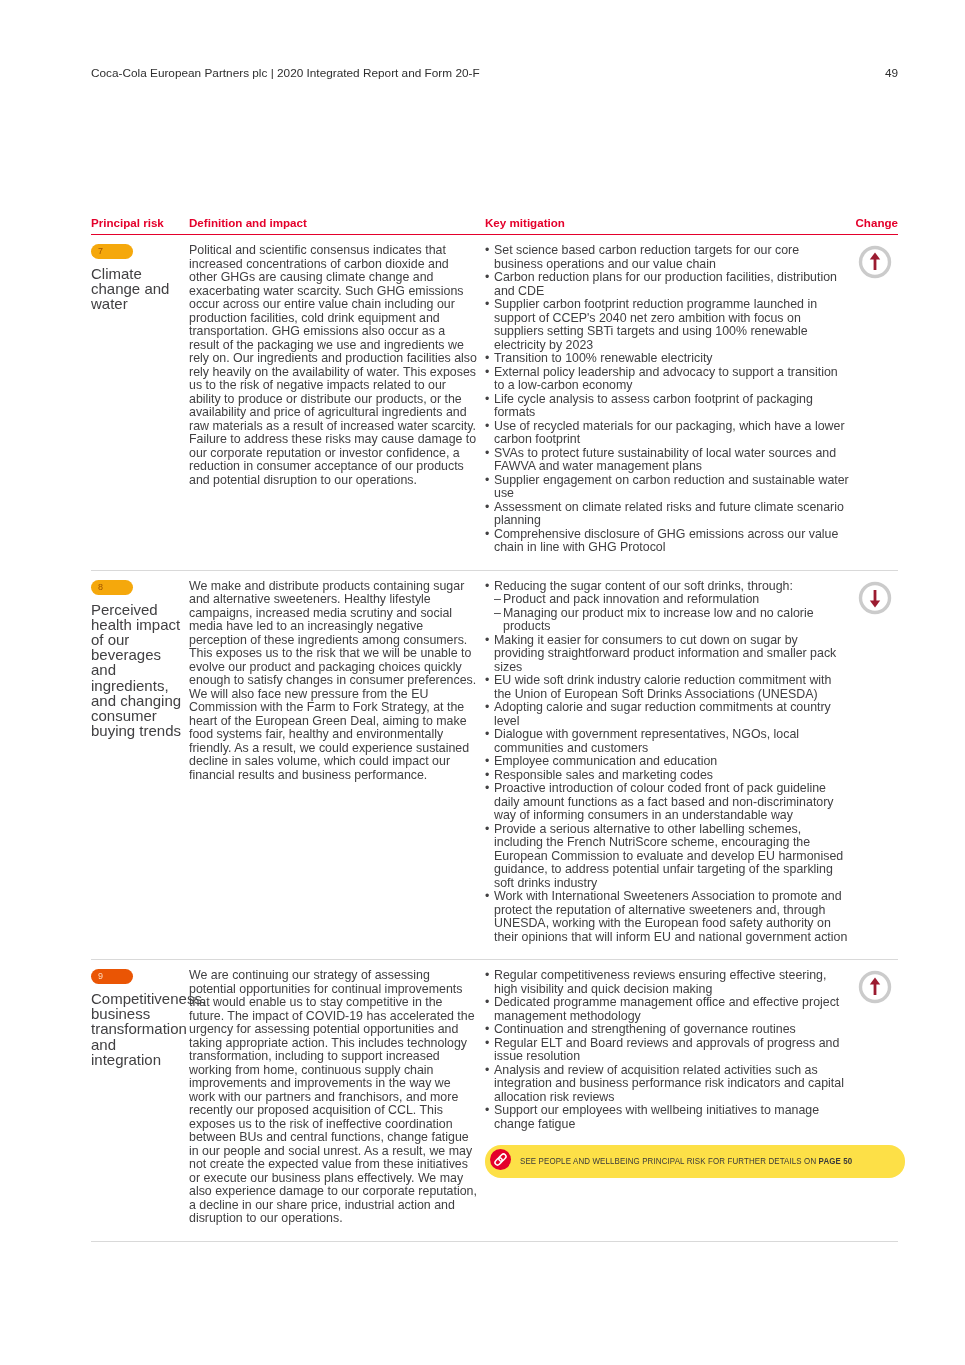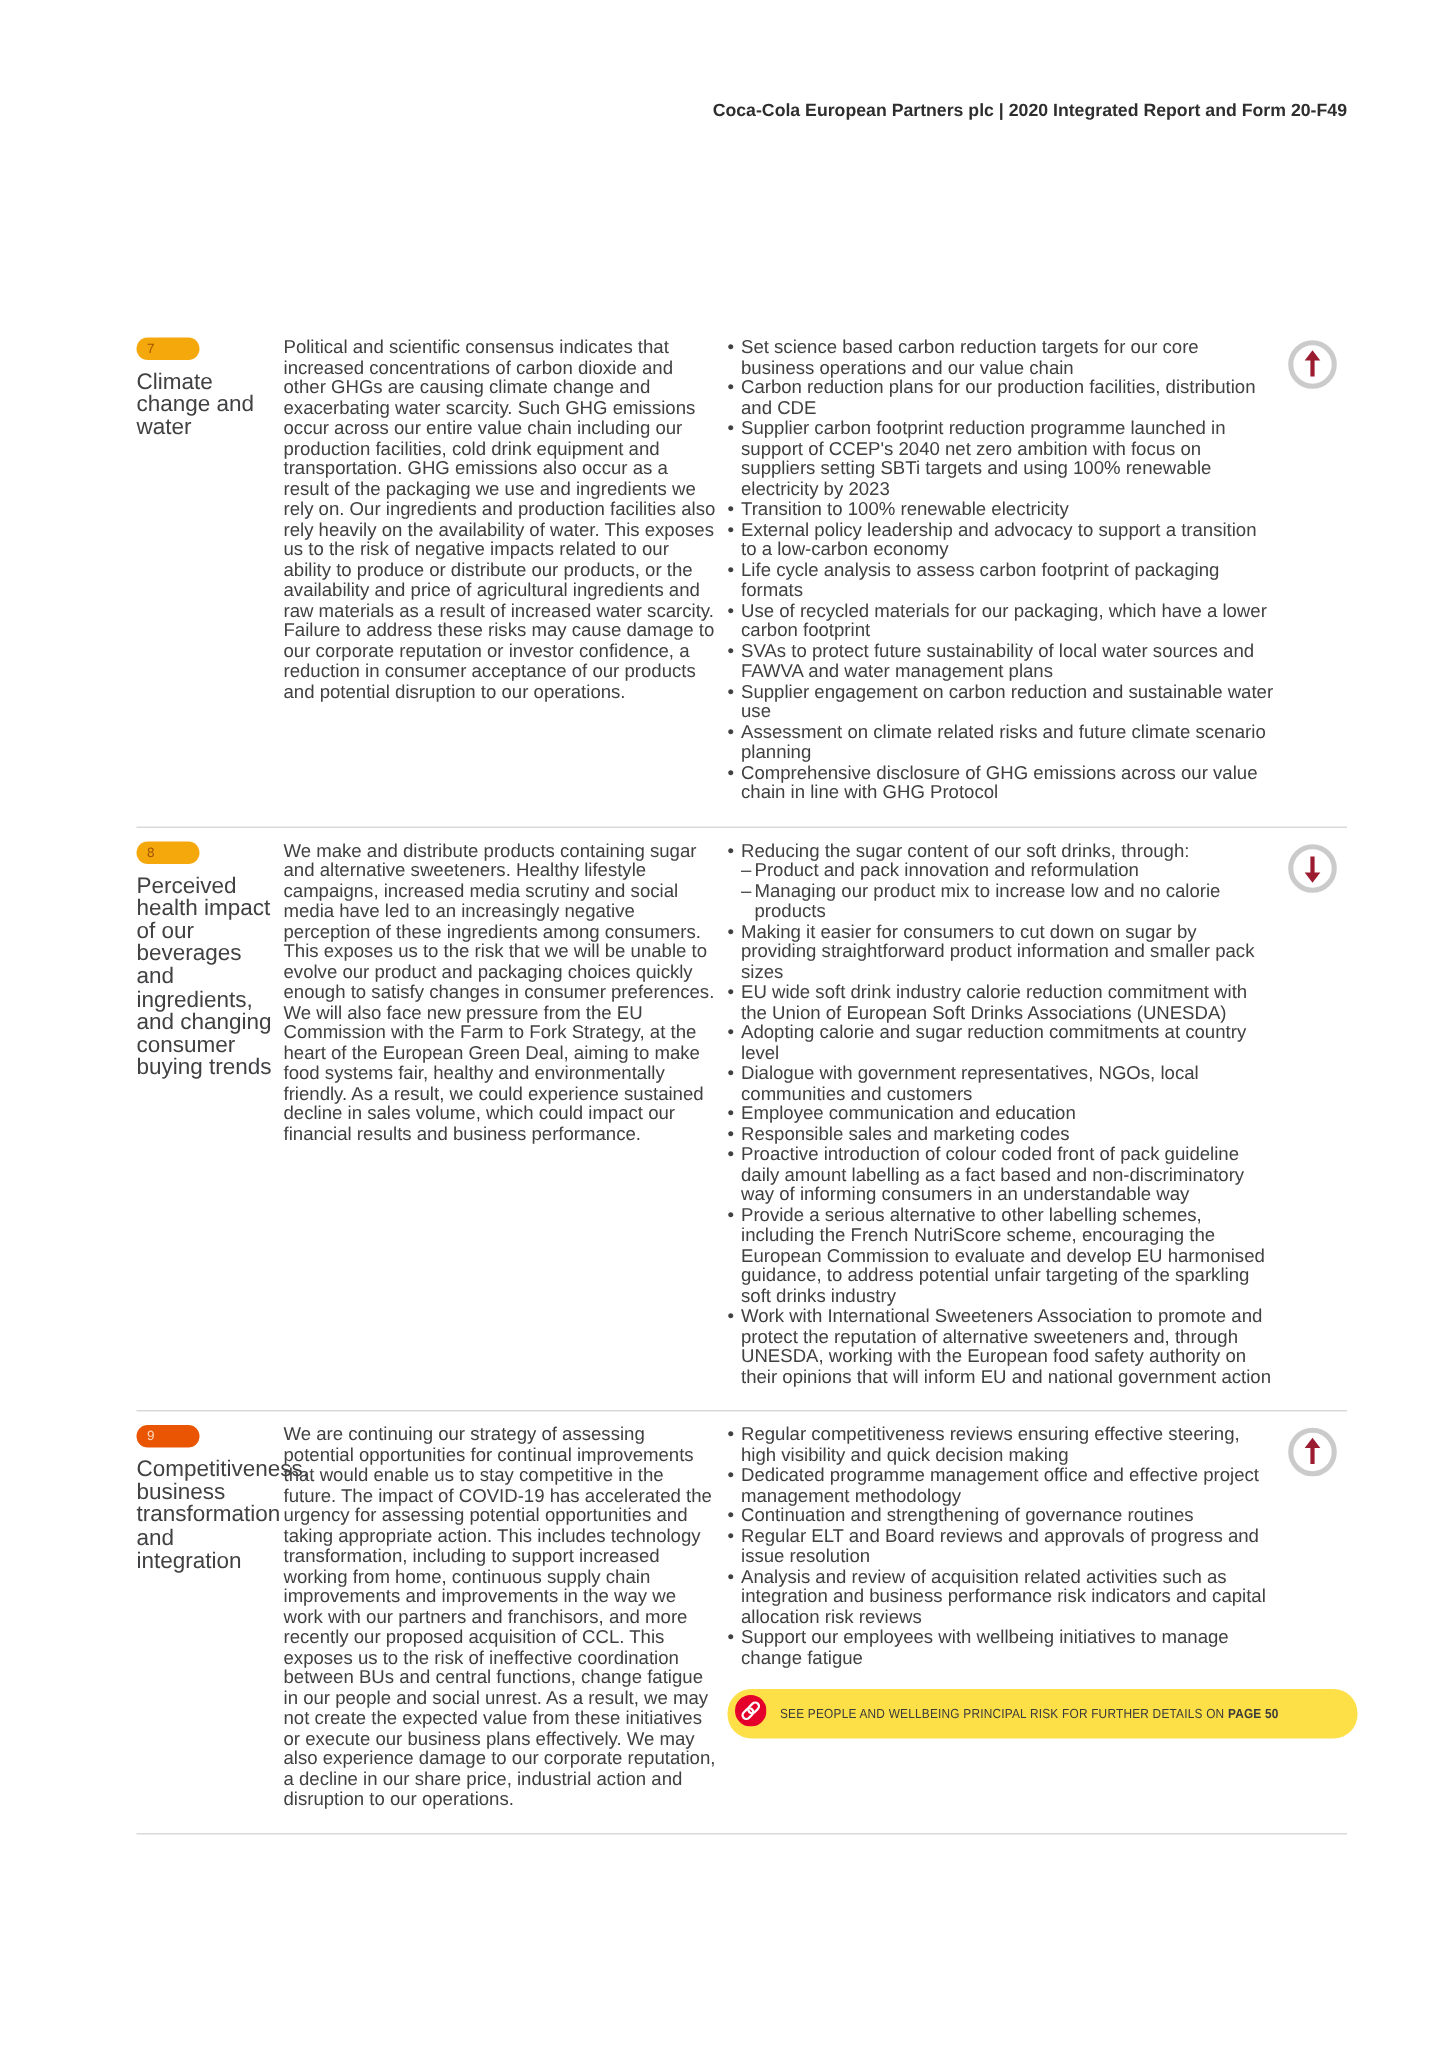--- a/index.html
+++ b/index.html
@@ -1,19 +1,19 @@
 <!DOCTYPE html>
 <html><head>
 <meta charset="utf-8">
 <style>
   html,body{margin:0;padding:0;background:#ffffff;}
   .page{position:relative;width:965px;height:1365px;background:#fff;overflow:hidden;
         font-family:"Liberation Sans",sans-serif;-webkit-font-smoothing:antialiased;}
   .doc-header{position:absolute;top:66px;left:91px;width:807px;display:flex;
-        justify-content:flex-end;font-size:11.8px;color:#2e2e2e;font-weight:bold;}
+        justify-content:space-between;font-size:11.8px;color:#2e2e2e;}
   .risk-table{position:absolute;left:91px;top:216px;width:807px;}
   .thead,.trow{display:grid;grid-template-columns:98px 296px 367px 46px;}
   .thead{border-bottom:1px solid #E4002B;padding-bottom:5px;}
   .th{font-weight:bold;font-size:11.6px;color:#E4002B;}
   .th.change{text-align:right;}
   .trow{border-bottom:1px solid #D9D9D9;padding:9px 0 15px 0;}
   .cell{font-size:12.4px;line-height:13.5px;color:#414042;}
   .col-risk{padding-right:4px;}
   .pill{display:inline-flex;align-items:center;width:42px;height:15px;border-radius:8px;
         box-sizing:border-box;padding-left:7px;}
@@ -35,20 +35,26 @@
 </head>
 <body>
 
 <div class="page">
   <div class="doc-header">
     <span>Coca-Cola European Partners plc | 2020 Integrated Report and Form 20-F</span>
     <span>49</span>
   </div>
 
   <div class="risk-table">
+    <div class="thead">
+      <div class="th">Principal risk</div>
+      <div class="th">Definition and impact</div>
+      <div class="th">Key mitigation</div>
+      <div class="th change">Change</div>
+    </div>
     <div>
         <div class="trow">
           <div class="cell col-risk"><div class="pill" style="background: rgb(245, 168, 12);">
               <span style="color: rgb(160, 84, 0);">7</span>
             </div><div class="risk-title">Climate change and water</div></div>
           <div class="cell def">Political and scientific consensus indicates that increased concentrations of carbon dioxide and other GHGs are causing climate change and exacerbating water scarcity. Such GHG emissions occur across our entire value chain including our production facilities, cold drink equipment and transportation. GHG emissions also occur as a result of the packaging we use and ingredients we rely on. Our ingredients and production facilities also rely heavily on the availability of water. This exposes us to the risk of negative impacts related to our ability to produce or distribute our products, or the availability and price of agricultural ingredients and raw materials as a result of increased water scarcity. Failure to address these risks may cause damage to our corporate reputation or investor confidence, a reduction in consumer acceptance of our products and potential disruption to our operations.</div>
           <div class="cell mit">
             <div class="mi">
               <span class="mk">•</span>
               <span>Set science based carbon reduction targets for our core business operations and our value chain</span>
@@ -143,21 +149,21 @@
             <div class="mi">
               <span class="mk">•</span>
               <span>Employee communication and education</span>
             </div>
             <div class="mi">
               <span class="mk">•</span>
               <span>Responsible sales and marketing codes</span>
             </div>
             <div class="mi">
               <span class="mk">•</span>
-              <span>Proactive introduction of colour coded front of pack guideline daily amount labelling as a fact based and non-discriminatory way of informing consumers in an understandable way</span>
+              <span>Proactive introduction of colour coded front of pack guideline daily amount functions as a fact based and non-discriminatory way of informing consumers in an understandable way</span>
             </div>
             <div class="mi">
               <span class="mk">•</span>
               <span>Provide a serious alternative to other labelling schemes, including the French NutriScore scheme, encouraging the European Commission to evaluate and develop EU harmonised guidance, to address potential unfair targeting of the sparkling soft drinks industry</span>
             </div>
             <div class="mi">
               <span class="mk">•</span>
               <span>Work with International Sweeteners Association to promote and protect the reputation of alternative sweeteners and, through UNESDA, working with the European food safety authority on their opinions that will inform EU and national government action</span>
             </div>
           </div>

